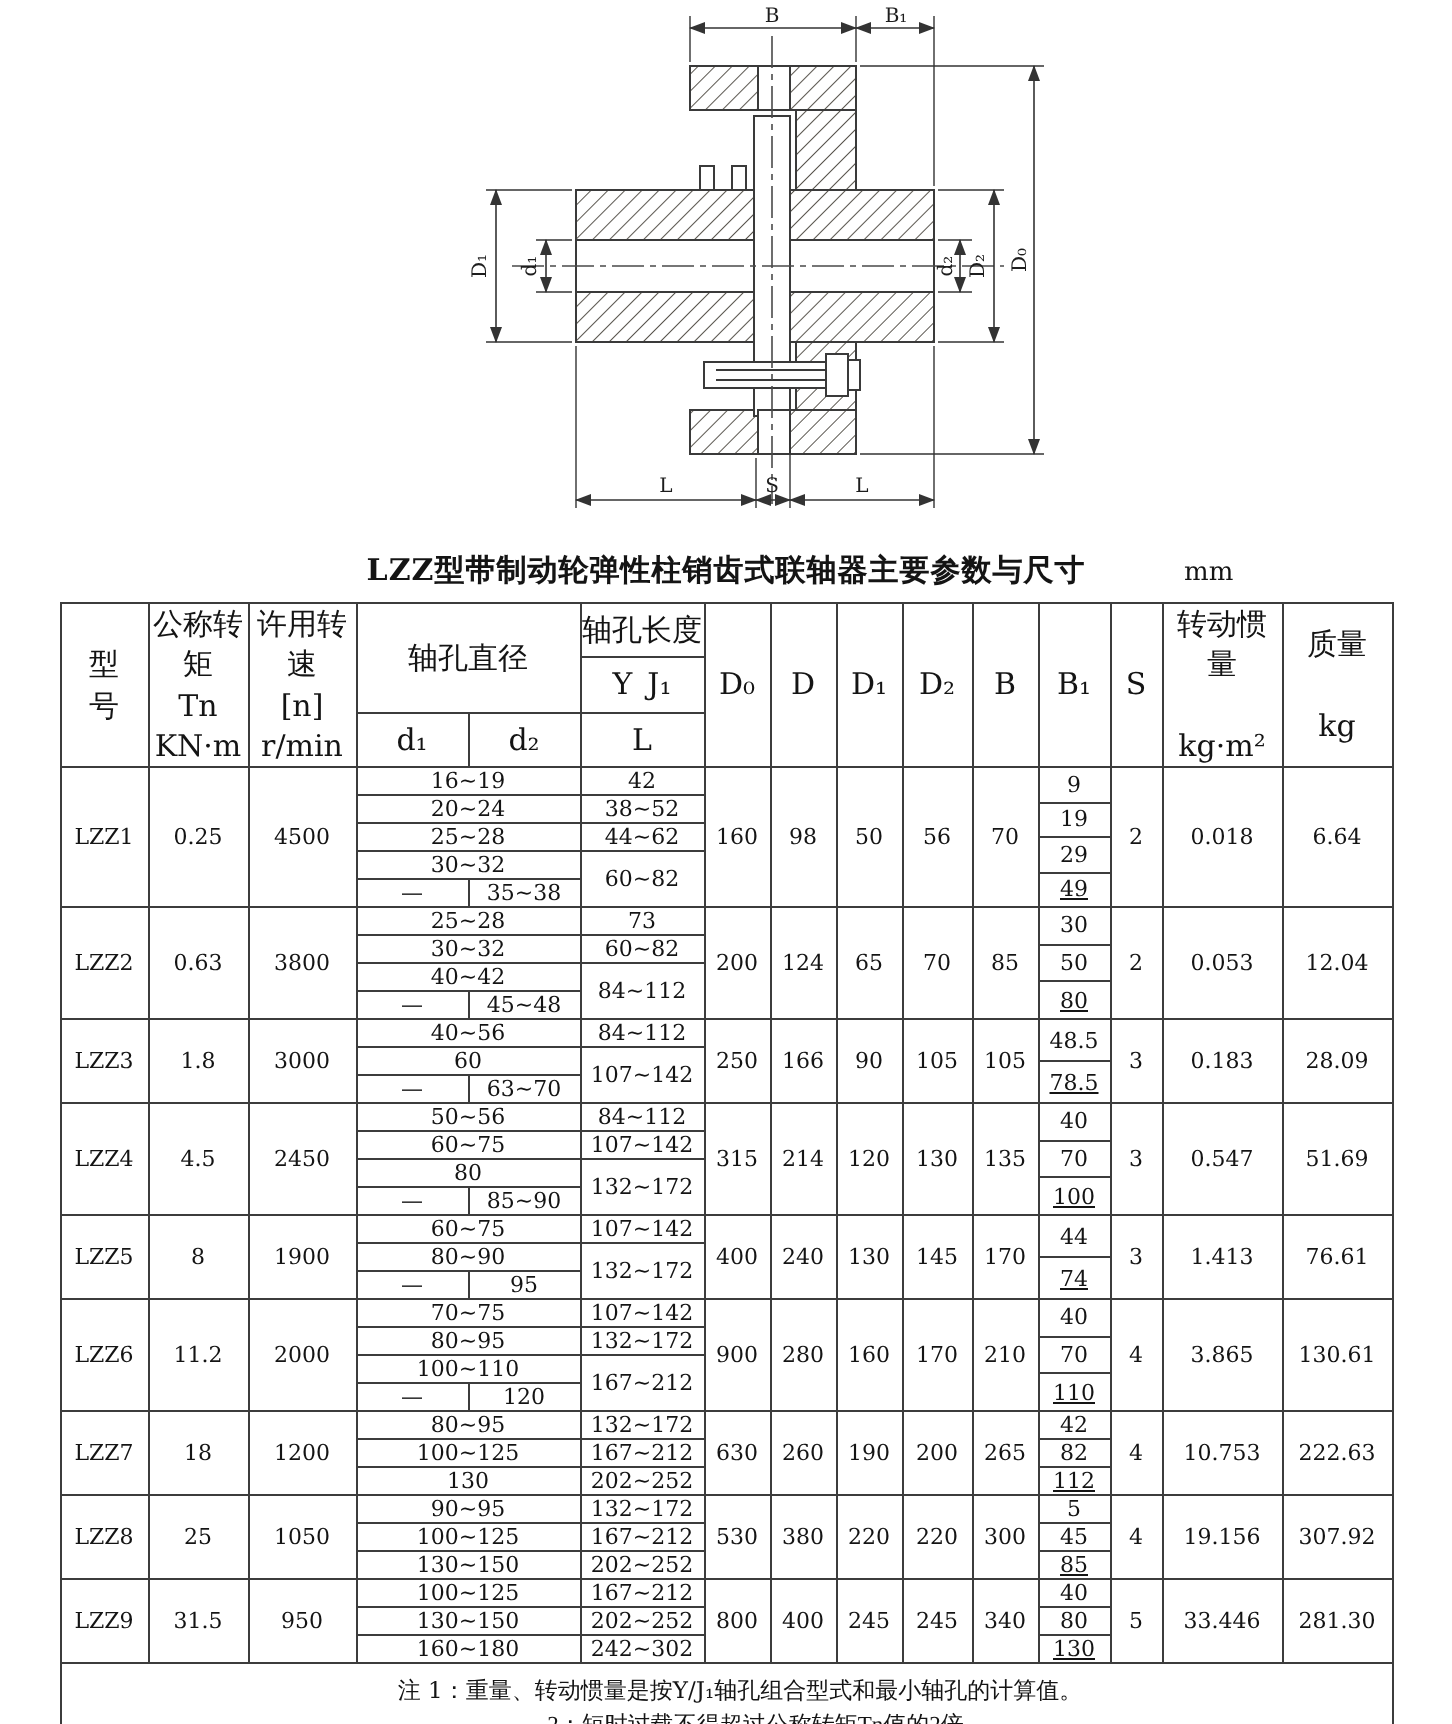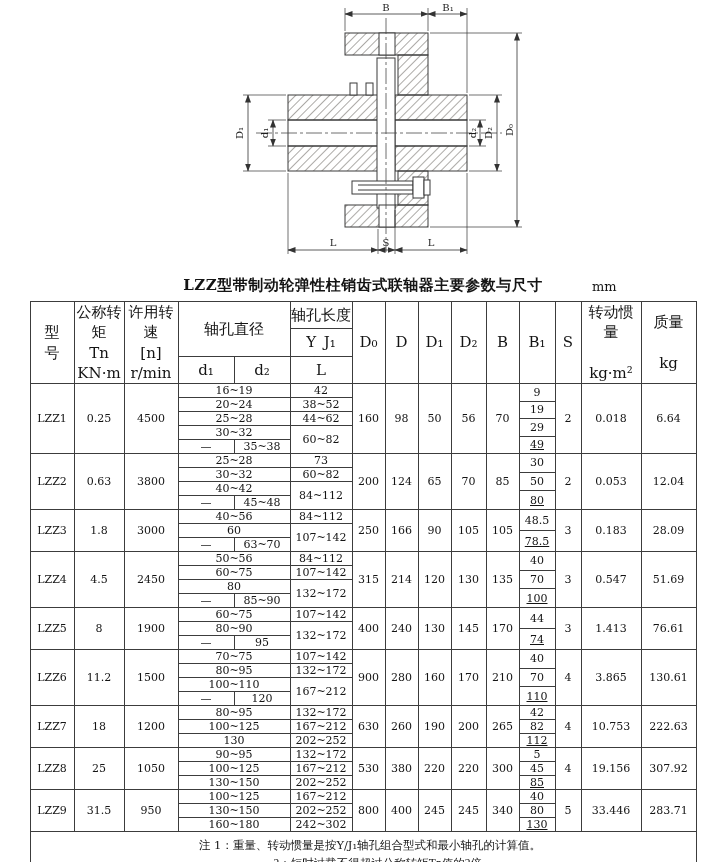--- a/index.html
+++ b/index.html
@@ -346,21 +346,21 @@
           <td colspan="2">80~90</td>
           <td rowspan="2">132~172</td>
         </tr>
         <tr>
           <td>—</td>
           <td>95</td>
         </tr>
         <tr>
           <td rowspan="4">LZZ6</td>
           <td rowspan="4">11.2</td>
-          <td rowspan="4">1500</td>
+          <td rowspan="4">2000</td>
           <td colspan="2">70~75</td>
           <td>107~142</td>
           <td rowspan="4">900</td>
           <td rowspan="4">280</td>
           <td rowspan="4">160</td>
           <td rowspan="4">170</td>
           <td rowspan="4">210</td>
           <td rowspan="4" class="b1-cell">
             <div class="b1-stack" style="height: 55px;">
               <div class="b1-item">40</div>
@@ -457,21 +457,21 @@
           <td rowspan="3">340</td>
           <td rowspan="3" class="b1-cell">
             <div class="b1-stack" style="height: 41px;">
               <div class="b1-item">40</div>
               <div class="b1-item">80</div>
               <div class="b1-item">130</div>
             </div>
           </td>
           <td rowspan="3">5</td>
           <td rowspan="3">33.446</td>
-          <td rowspan="3">283.71</td>
+          <td rowspan="3">281.30</td>
         </tr>
         <tr>
           <td colspan="2">130~150</td>
           <td>202~252</td>
         </tr>
         <tr>
           <td colspan="2">160~180</td>
           <td>242~302</td>
         </tr>
       </tbody>

